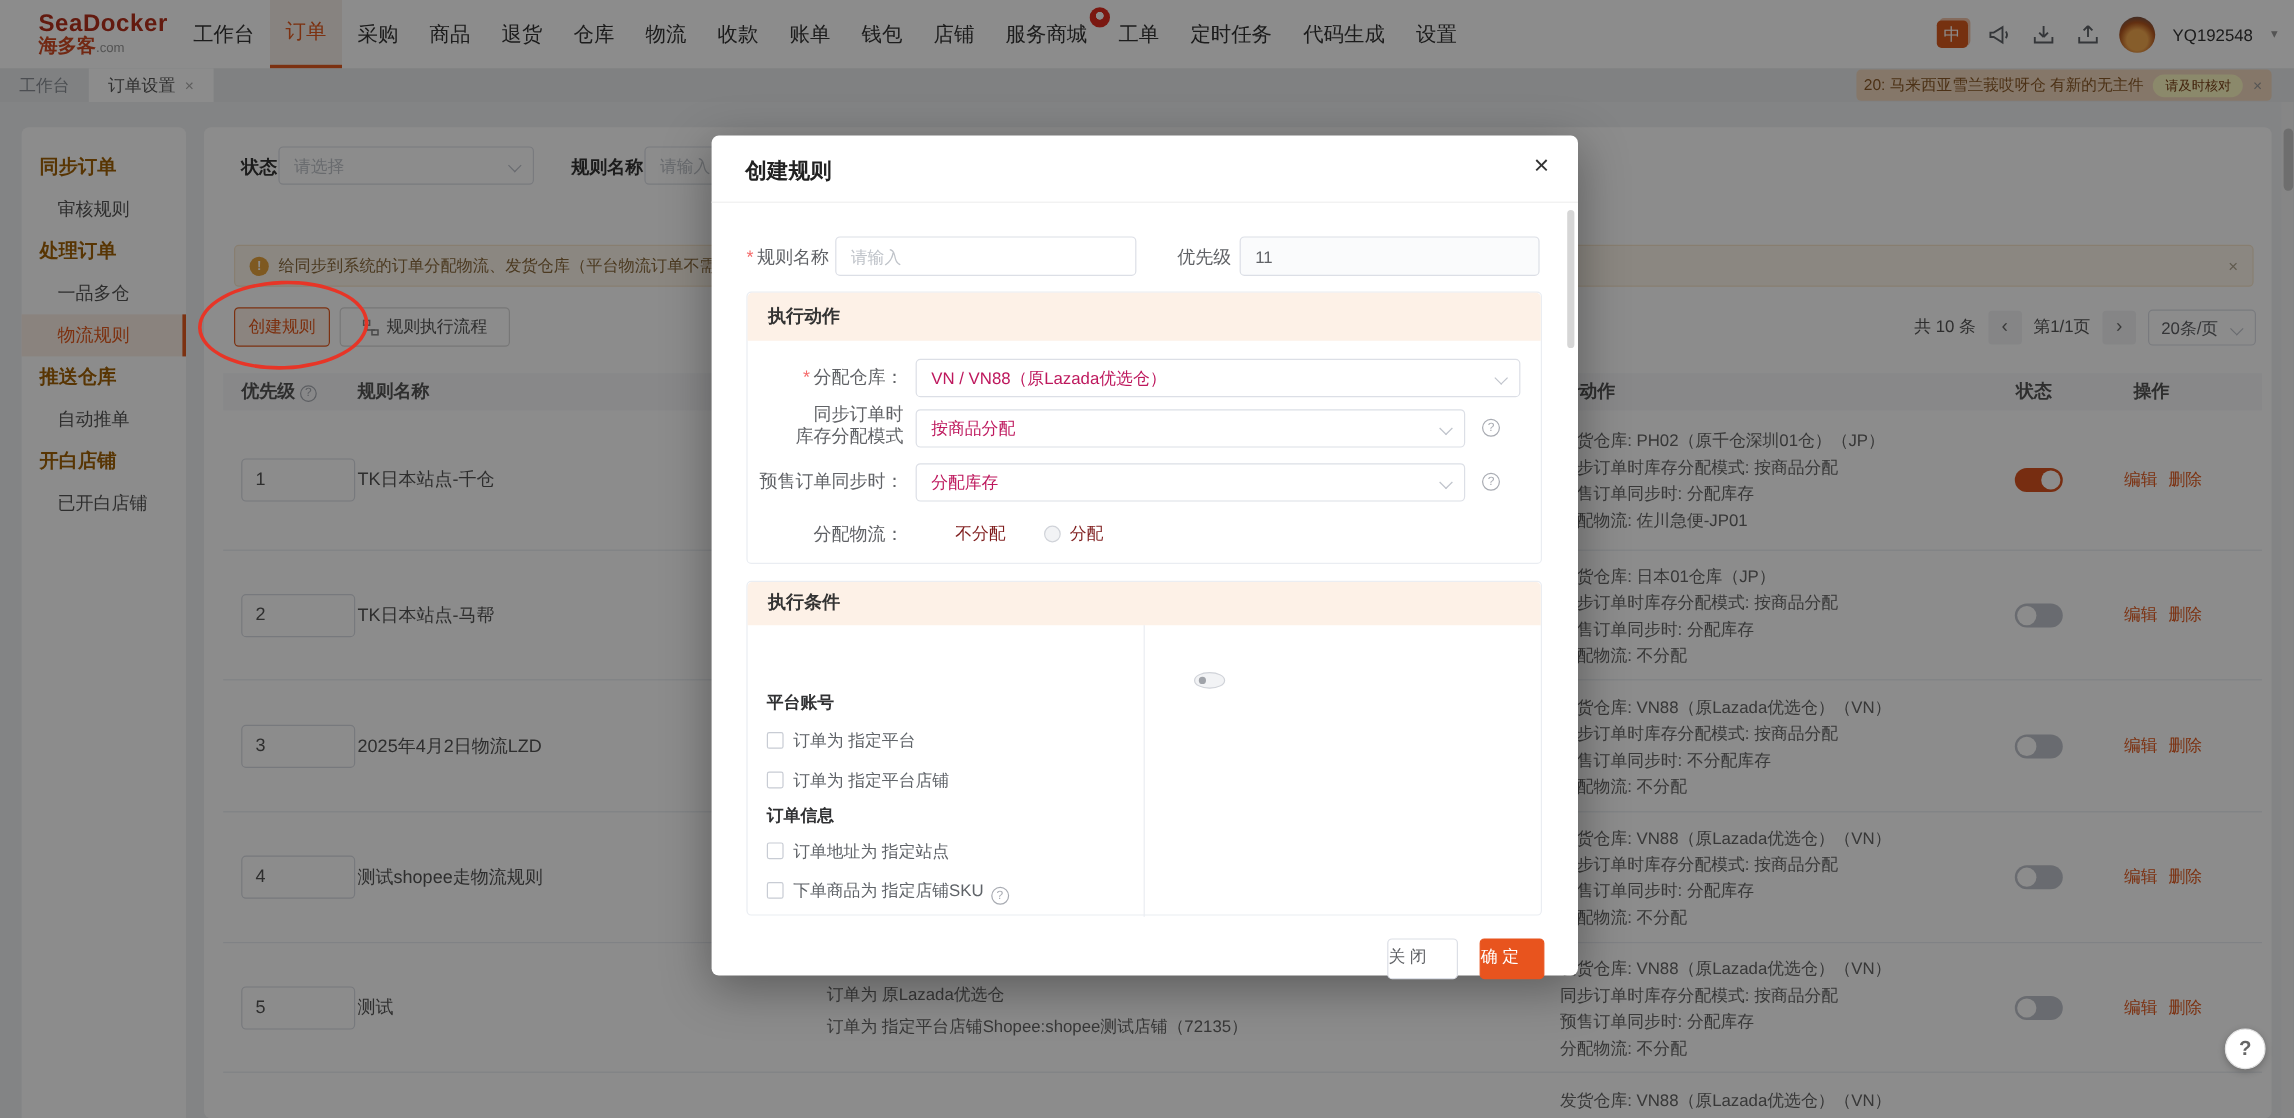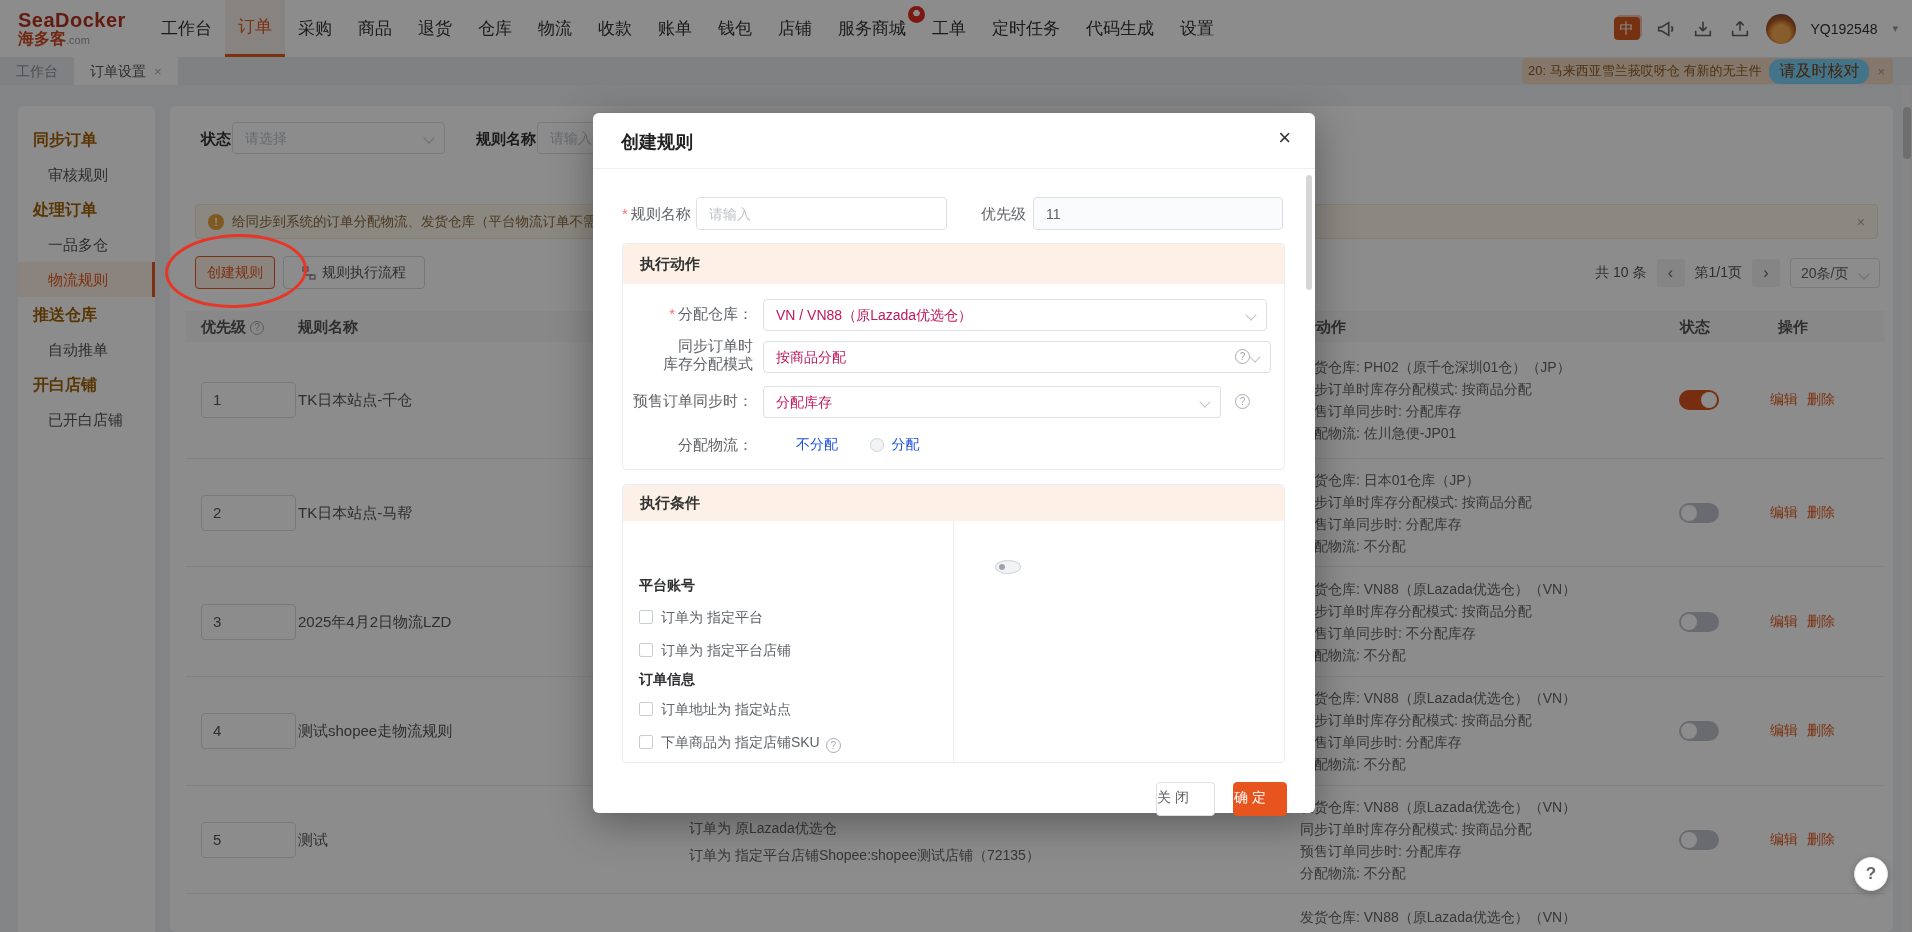--- a/index.html
+++ b/index.html
@@ -5,21 +5,21 @@
   :root{
     --primary:#e25a1f; --primary-dark:#c8441a; --danger:#f04a1e; --toggle-off:#c0c4cc;
   }
   *{margin:0;padding:0;box-sizing:border-box;}
   html,body{width:1912px;height:932px;overflow:hidden;}
   body{font-family:"Liberation Sans","DejaVu Sans",sans-serif;background:#eef0f2;color:#333;}
   .page{position:relative;width:1912px;height:932px;overflow:hidden;background:#eef0f2;}
 
   
   .topbar{position:absolute;left:0;top:0;width:1912px;height:57px;background:#fff;z-index:2;display:flex;align-items:center;}
-  .logo{width:148px;padding-left:18px;line-height:1.05;}
+  .logo{width:148px;padding-left:32px;line-height:1.05;}
   .logo-l1{font-size:20px;font-weight:bold;color:#b5301c;letter-spacing:.5px;}
   .logo-l2{font-size:16px;font-weight:bold;color:#cf4a24;}
   .logo-com{font-size:11px;color:#999;font-weight:normal;}
   .nav{display:flex;height:57px;}
   .nav-item{position:relative;padding:0 13px;height:57px;line-height:57px;font-size:17px;color:#333;cursor:pointer;white-space:nowrap;}
   .nav-item.active{color:var(--primary);background:#f6efe9;border-bottom:3px solid var(--primary);line-height:54px;}
   .nav-badge{position:absolute;top:6px;right:-6px;width:17px;height:17px;border-radius:50%;background:#e02c20;
     background-image:radial-gradient(circle at 50% 42%, #fff 0 3px, #e02c20 3.5px);}
   .top-right{position:absolute;right:14px;top:0;height:57px;display:flex;align-items:center;gap:15px;}
   .translate-btn{width:26px;height:23px;background:#d85a1e;border-radius:4px;color:#fff;font-size:14px;text-align:center;line-height:23px;box-shadow:2px -2px 0 0 #f0c4aa;}
@@ -28,21 +28,21 @@
   .username{font-size:14px;color:#333;}
   .caret{font-size:11px;color:#999;}
 
   
   .tabbar{position:absolute;left:0;top:57px;width:1912px;height:28px;background:#e9ebed;z-index:2;display:flex;align-items:stretch;}
   .tab{padding:0 16px;font-size:14px;color:#8a8f95;line-height:28px;}
   .tab.active{background:#fff;color:#555;}
   .tab .tab-x{margin-left:8px;color:#aaa;font-size:13px;}
   .notice{position:absolute;right:19px;top:1px;height:26px;background:#f3d9bf;border-radius:4px;display:flex;align-items:center;padding:0 8px 0 6px;max-width:390px;overflow:hidden;}
   .notice-text{font-size:13px;color:#8a5a28;white-space:nowrap;}
-  .notice-btn{margin-left:8px;background:#7dd3fc;color:#7a4218;font-size:16px;padding:2px 10px;border-radius:11px;white-space:nowrap;}
+  .notice-btn{margin-left:8px;background:#fef9c3;color:#7a4218;font-size:11px;padding:2px 10px;border-radius:11px;white-space:nowrap;}
   .notice-x{margin-left:8px;color:#9a9a9a;font-size:13px;}
 
   
   .sidebar{position:absolute;left:18px;top:106px;width:137px;height:826px;background:#fff;border-radius:6px 6px 0 0;padding-top:16px;z-index:1;}
   .side-line{height:35px;line-height:35px;white-space:nowrap;}
   .side-group{padding-left:15px;font-size:16px;font-weight:bold;color:#a16207;}
   .side-item{padding-left:30px;font-size:15px;color:#555;cursor:pointer;}
   .side-item.active{color:var(--primary);background:#fcefe5;border-right:3px solid var(--primary);}
 
   
@@ -112,21 +112,21 @@
   .lb-pri{left:388px;top:92px;}
   .mi-pri{left:440px;top:84px;width:250px;background:#fafbfc;}
   .sect{position:absolute;left:29px;width:663px;border:1px solid #eaedf2;border-radius:4px;background:#fff;}
   .sect-head{height:40px;background:#fdf1e7;border-radius:4px 4px 0 0;line-height:40px;padding-left:17px;font-size:15px;font-weight:bold;color:#333;}
   .sect1{top:130px;height:227px;}
   .sect2{top:371px;height:279px;}
   .sect2 .sect-head{height:36px;line-height:36px;}
   .fl{position:absolute;width:130px;text-align:right;font-size:15px;color:#606266;white-space:nowrap;}
   .fsel{position:absolute;left:140px;height:32px;border:1px solid #dcdfe6;border-radius:4px;font-size:14px;color:#be185d;line-height:30px;padding:0 26px 0 12px;background:#fff;white-space:nowrap;overflow:hidden;}
   .help-q{position:absolute;width:15px;height:15px;border:1px solid #a8abb2;border-radius:50%;color:#a8abb2;font-size:10px;line-height:13px;text-align:center;}
-  .radio{display:inline-flex;align-items:center;margin-right:28px;font-size:14px;color:#1d4ed8;}
+  .radio{display:inline-flex;align-items:center;margin-right:28px;font-size:14px;color:#7f1d1d;}
   .rdot{width:14px;height:14px;border:1px solid #d0d3d9;border-radius:50%;background:#f2f3f5;margin-right:7px;position:relative;}
   .rdot.sel::after{content:"";position:absolute;left:3px;top:3px;width:6px;height:6px;border-radius:50%;background:#a0a3a9;}
   .t-band{position:absolute;left:0;top:36px;width:663px;height:34px;background:#f7f8fa;border-bottom:1px solid #eaedf2;}
   .t-vline{position:absolute;left:330px;top:36px;width:1px;height:243px;background:#eaedf2;}
   .cb{display:inline-block;width:14px;height:14px;border:1px solid #c8ccd4;border-radius:2px;background:#fff;vertical-align:-2px;margin-right:8px;}
   .band-opt{position:absolute;left:16px;top:8px;font-size:14px;font-weight:bold;color:#303133;}
   .band-count{position:absolute;left:250px;top:9px;width:64px;text-align:right;font-size:13px;color:#909399;font-weight:normal;}
   .band-sel{position:absolute;left:346px;top:8px;font-size:14px;font-weight:bold;color:#303133;}
   .band-clear{position:absolute;right:18px;top:8px;font-size:14px;color:var(--danger);cursor:pointer;}
   .grp{position:absolute;left:16px;font-size:14px;font-weight:bold;color:#303133;white-space:nowrap;}
@@ -344,21 +344,21 @@
     <input class="m-input mi-name" placeholder="请输入" style="">
     <span class="m-label lb-pri">优先级</span>
     <input class="m-input mi-pri" value="11" style="">
 
     <div class="sect sect1">
       <div class="sect-head">执行动作</div>
       <span class="fl" style="top:61px"><span class="req">*</span><span>分配仓库：</span></span>
       <div class="fsel" style="top:55px;width:504px"><span>VN / VN88（原Lazada优选仓）</span><span class="chev"></span></div>
 
       <span class="fl" style="top:93px;line-height:18px"><span>同步订单时</span><br><span>库存分配模式</span></span>
-      <div class="fsel" style="top:97px;width:508px"><span>按商品分配</span><span class="chev"></span></div>
+      <div class="fsel" style="top:97px;width:458px"><span>按商品分配</span><span class="chev"></span></div>
       <span class="help-q" style="left:612px;top:105px">?</span>
 
       <span class="fl" style="top:148px">预售订单同步时：</span>
       <div class="fsel" style="top:142px;width:458px"><span>分配库存</span><span class="chev"></span></div>
       <span class="help-q" style="left:612px;top:150px">?</span>
 
       <span class="fl" style="top:192px">分配物流：</span>
       <span style="position:absolute;left:140px;top:192px">
         <span class="radio">
             <span class="rdot sel"></span>

